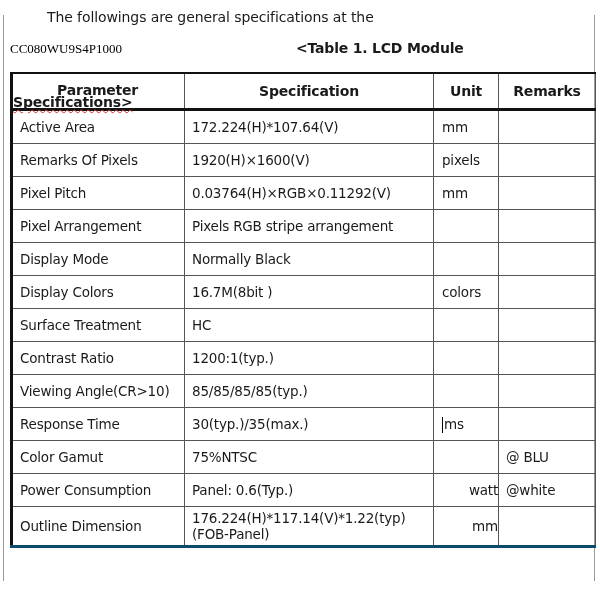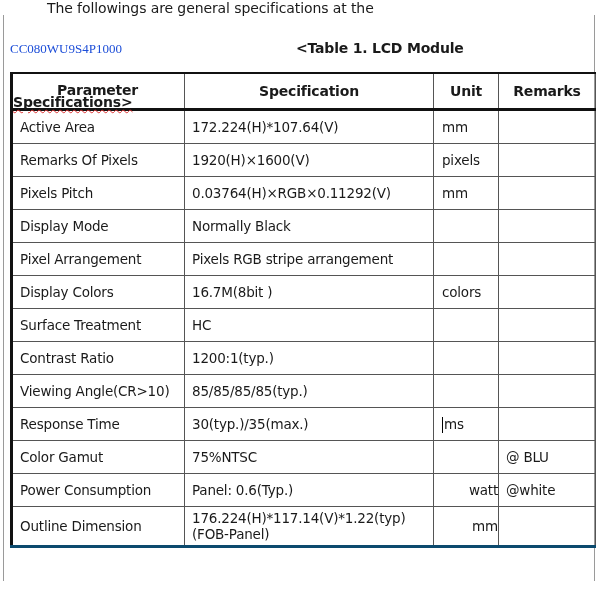--- a/index.html
+++ b/index.html
@@ -1,20 +1,20 @@
 <!DOCTYPE html>
 <html><head>
   <meta charset="utf-8">
   <style>
     html, body { margin:0; padding:0; background:#ffffff; }
     body { width:600px; height:600px; position:relative; overflow:hidden; font-family:"DejaVu Sans", sans-serif; color:#1a1a1a; }
     .page-frame-left { position:absolute; left:3px; top:15px; width:1px; height:566px; background:#9a9a9a; }
     .page-frame-right { position:absolute; left:594px; top:15px; width:1px; height:566px; background:#9a9a9a; }
-    .intro { position:absolute; left:47px; top:0; font-size:14px; letter-spacing:-0.1px; white-space:nowrap; }
-    .model { position:absolute; left:10px; top:41px; font-family:"Liberation Serif", serif; font-size:13px; white-space:nowrap; color:#1d4ed8;text-align:right; }
+    .intro { position:absolute; left:47px; top:9px; font-size:14px; letter-spacing:-0.1px; white-space:nowrap; }
+    .model { position:absolute; left:10px; top:41px; font-family:"Liberation Serif", serif; font-size:13px; white-space:nowrap; color:#000000;text-align:right; }
     .caption { position:absolute; left:296px; top:40px; font-size:14px; font-weight:bold; white-space:nowrap; letter-spacing:-0.2px; }
     table.spec { position:absolute; left:10px; top:72px; width:584px; border-collapse:collapse; table-layout:fixed; font-size:13.5px; }
     table.spec td, table.spec th { border:1px solid #555; padding:0 0 0 7px; height:32px; text-align:left; font-weight:normal; white-space:nowrap; vertical-align:middle; letter-spacing:-0.2px; }
     table.spec th { font-weight:bold; text-align:center; padding:0; height:34px; font-size:14px; }
     table.spec tr.head th { border-top:2px solid #111; border-bottom:3px solid #111; }
     table.spec tr:last-child td { border-bottom:3px solid #0c4a6e; height:38px; }
     table.spec td:first-child, table.spec th:first-child { border-left:3px solid #111; }
     table.spec td.unit { padding-left:8px; }
     table.spec td.unit.center { text-align:right; padding:0; }
     th.param-head { position:relative; }
@@ -58,34 +58,34 @@
     <td class="unit">mm</td>
     <td></td>
   </tr>
   <tr>
     <td>Remarks Of Pixels</td>
     <td>1920(H)×1600(V)</td>
     <td class="unit">pixels</td>
     <td></td>
   </tr>
   <tr>
-    <td>Pixels Pitch</td>
+    <td>Pixel Pitch</td>
     <td>0.03764(H)×RGB×0.11292(V)</td>
     <td class="unit">mm</td>
     <td></td>
   </tr>
   <tr>
-    <td>Display Mode</td>
-    <td>Normally Black</td>
+    <td>Pixel Arrangement</td>
+    <td>Pixels RGB stripe arrangement</td>
     <td class="unit"></td>
     <td></td>
   </tr>
   <tr>
-    <td>Pixel Arrangement</td>
-    <td>Pixels RGB stripe arrangement</td>
+    <td>Display Mode</td>
+    <td>Normally Black</td>
     <td class="unit"></td>
     <td></td>
   </tr>
   <tr>
     <td>Display Colors</td>
     <td>16.7M(8bit )</td>
     <td class="unit">colors</td>
     <td></td>
   </tr>
   <tr>

